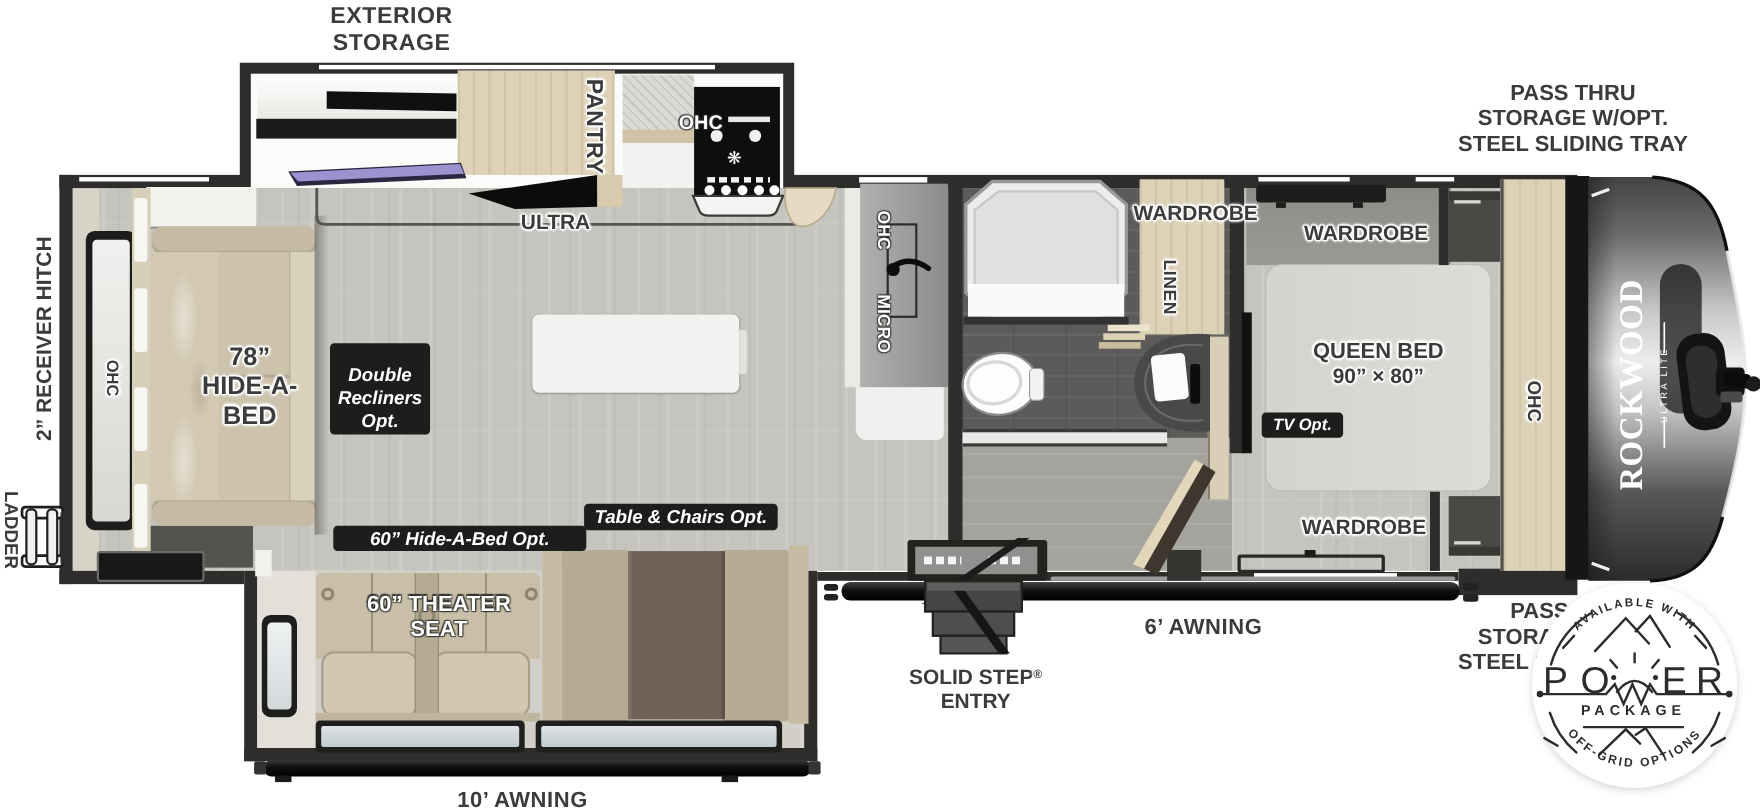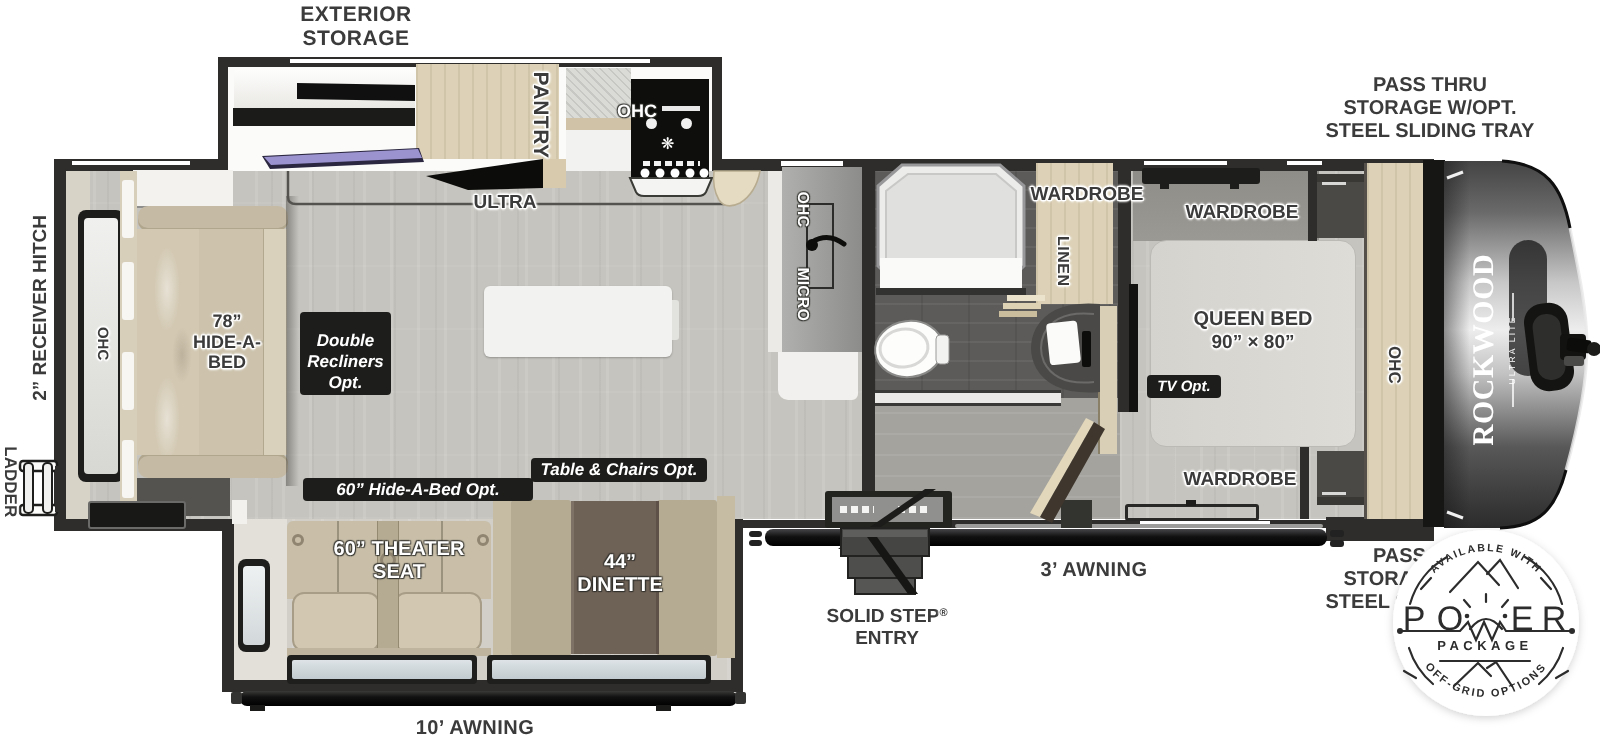--- a/index.html
+++ b/index.html
@@ -257,38 +257,37 @@
 <rect x="1564" y="356" width="20" height="10" rx="3" fill="#4a4a48"></rect>
 </svg>
 
 <div class="lbl" style="left:250px;top:3px;width:212px;font-size:21px;letter-spacing:.5px">EXTERIOR<br>STORAGE</div>
 <div class="lbl" style="left:1310px;top:74px;width:240px;font-size:20px">PASS THRU<br>STORAGE W/OPT.<br>STEEL SLIDING TRAY</div>
 <div class="lbl rot" style="left:-64px;top:297px;width:210px;font-size:19px">2” RECEIVER HITCH</div>
 <div class="lbl rotcw" style="left:-26px;top:472px;width:72px;font-size:17px">LADDER</div>
 <div class="lbl" style="left:455px;top:192px;width:100px;font-size:19px">ULTRA</div>
 <div class="lbl rotcw" style="left:492px;top:103px;width:96px;font-size:21px;letter-spacing:.5px">PANTRY</div>
 <div class="wl" style="left:607px;top:101px;width:60px;font-size:18px">OHC</div>
-<div class="lbl" style="left:177px;top:311px;width:100px;font-size:18px">78”<br>HIDE-A-<br>BED</div>
+<div class="lbl" style="left:177px;top:311px;width:100px;font-size:23px">78”<br>HIDE-A-<br>BED</div>
 <div class="opt" style="left:300px;top:312px;width:91px;height:65px;font-size:17px;line-height:21px;padding-top:18px">Double<br>Recliners<br>Opt.</div>
 <div class="wl rotcw" style="left:772px;top:200px;width:60px;font-size:16px">OHC</div>
 <div class="wl rotcw" style="left:766px;top:285px;width:72px;font-size:16px">MICRO</div>
 <div class="lbl" style="left:1022px;top:184px;width:130px;font-size:19px">WARDROBE</div>
 <div class="lbl rotcw" style="left:1028px;top:252px;width:68px;font-size:16px;letter-spacing:.5px">LINEN</div>
 <div class="lbl" style="left:1162px;top:202px;width:160px;font-size:19px">WARDROBE</div>
 <div class="lbl" style="left:1160px;top:469px;width:160px;font-size:19px">WARDROBE</div>
 <div class="lbl" style="left:1153px;top:308px;width:200px;font-size:20px">QUEEN BED<br><span style="font-size:19px">90” × 80”</span></div>
 <div class="opt" style="left:1147px;top:375px;width:74px;height:23px;font-size:15px;line-height:23px">TV Opt.</div>
 <div class="lbl rotcw" style="left:1364px;top:355px;width:60px;font-size:17px">OHC</div>
 <div class="lbl rotcw" style="left:72px;top:335px;width:60px;font-size:15px">OHC</div>
 <div class="opt" style="left:303px;top:478px;width:230px;height:23px;font-size:17px;line-height:23px">60” Hide-A-Bed Opt.</div>
 <div class="opt" style="left:531px;top:458px;width:176px;height:24px;font-size:17px;line-height:24px">Table &amp; Chairs Opt.</div>
 <div class="wl" style="left:299px;top:538px;width:200px;font-size:20px">60” THEATER<br>SEAT</div>
-<div class="wl" style="left:560px;top:551px;width:120px;font-size:20px">44”<br>DINETTE</div>
 <div class="lbl" style="left:375px;top:717px;width:200px;font-size:20px;letter-spacing:.5px">10’ AWNING</div>
-<div class="lbl" style="left:994px;top:559px;width:200px;font-size:20px;letter-spacing:.5px">3’ AWNING</div>
+<div class="lbl" style="left:994px;top:559px;width:200px;font-size:20px;letter-spacing:.5px">6’ AWNING</div>
 <div class="lbl" style="left:787px;top:606px;width:200px;font-size:19px">SOLID STEP<span style="font-size:11px;vertical-align:6px">®</span><br>ENTRY</div>
 <div class="lbl" style="left:1310px;top:545px;width:240px;font-size:20px;z-index:12">PASS THRU<br>STORAGE W/OPT.<br>STEEL SLIDING TRAY</div>
 
 <div class="a" style="left:1409px;top:255px;width:190px;height:190px;z-index:6">
 <svg width="190" height="190" viewBox="0 0 190 190">
 <text x="95" y="84" transform="rotate(-90 95 95)" text-anchor="middle" fill="#fff" font-family="Liberation Serif, serif" font-size="30" font-weight="bold" letter-spacing="0.5">ROCKWOOD</text>
 <text x="95" y="106" transform="rotate(-90 95 95)" text-anchor="middle" fill="#fff" font-family="Liberation Sans, sans-serif" font-size="8.5" letter-spacing="2.2">ULTRA LITE</text>
 <line x1="104" y1="38" x2="104" y2="66" stroke="#fff" stroke-width="1.5"></line>
 <line x1="104" y1="124" x2="104" y2="152" stroke="#fff" stroke-width="1.5"></line>
 </svg>

